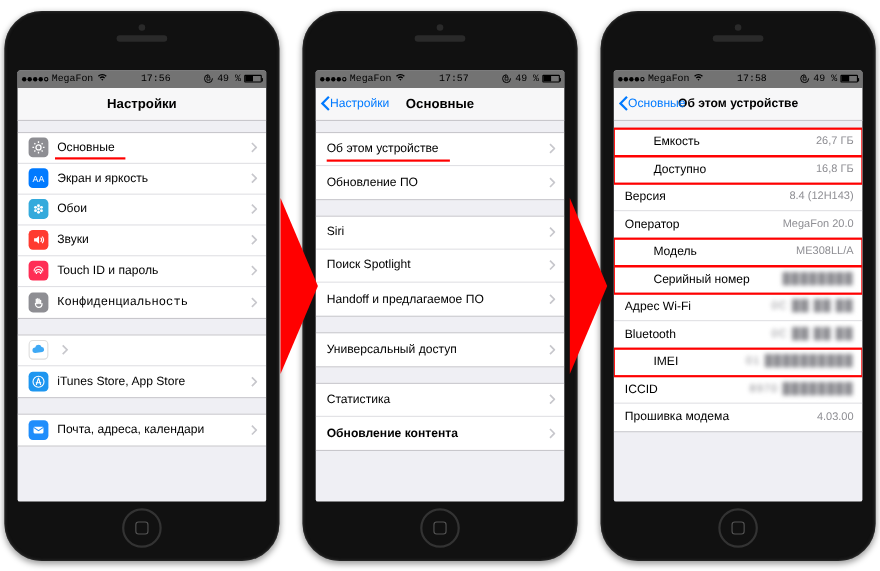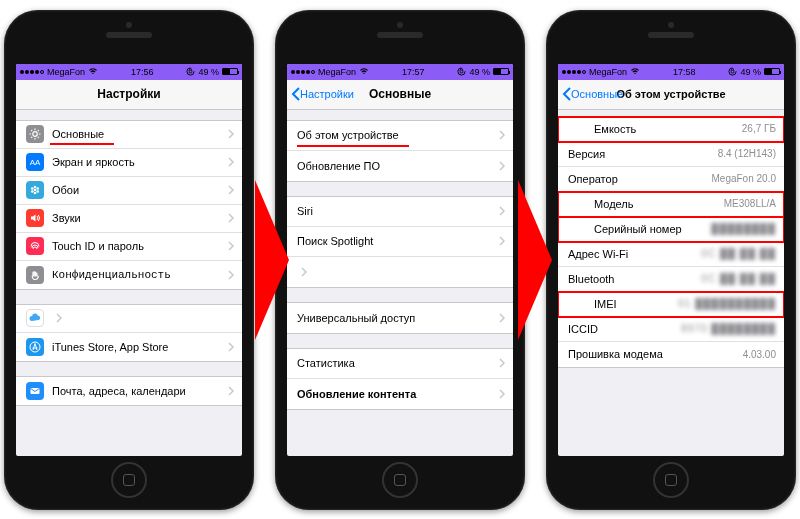--- a/index.html
+++ b/index.html
@@ -60,22 +60,22 @@
     width: 100%; height: 100%;
     background: #efeff4;
     border-radius: 2px;
     overflow: hidden;
     display: flex; flex-direction: column;
     font-size: 11px;
     color: #000;
   }
   
   .status {
-    height: 16px; background: #8b5cf6; display: flex; align-items: center;
-    justify-content: space-between; padding: 0 4px; font-size: 9px; color: #000;
+    height: 16px; background: #737373; display: flex; align-items: center;
+    justify-content: space-between; padding: 0 4px; font-size: 9px; color: #000; font-family: Liberation Mono, monospace;
   }
   .status .left, .status .right { display: flex; align-items: center; gap: 3px; }
   .dots { display: flex; gap: 1px; }
   .dots i { width: 4px; height: 4px; border-radius: 50%; background: #000; display: block; }
   .dots i.e { background: transparent; border: 0.6px solid #000; }
   .wifi { display:inline-block; }
   .wifi svg { width: 10px; height: 8px; }
   .batt { width: 16px; height: 7px; border: 0.8px solid #000; border-radius: 1px; position: relative; }
   .batt::after { content:''; position:absolute; right:-2px; top:1.5px; width:1.3px; height:3px; background:#000; }
   .batt i { display:block; height:100%; width:49%; background:#000; }
@@ -406,20 +406,21 @@
             </div>
             <div class="row" style="min-height: 30px;">
               <div class="label">Поиск Spotlight</div>
               <span class="chev">
                 <svg viewBox="0 0 6 10">
                   <path d="M1 1 L5 5 L1 9" fill="none" stroke="#c7c7cc" stroke-width="1.5"></path>
                 </svg>
               </span>
             </div>
             <div class="row" style="min-height: 30px;">
+              <div class="label">Handoff и предлагаемое ПО</div>
               <span class="chev">
                 <svg viewBox="0 0 6 10">
                   <path d="M1 1 L5 5 L1 9" fill="none" stroke="#c7c7cc" stroke-width="1.5"></path>
                 </svg>
               </span>
             </div>
           </div>
         <div class="group" id="p2g3">
             <div class="row" style="min-height: 30px;">
               <div class="label">Универсальный доступ</div>
@@ -491,20 +492,24 @@
           <span>Основные</span>
         </div>
         <div class="title" style="font-size:11px;">Об этом устройстве</div>
       </div>
       <div class="list">
         <div class="group p3 tight first" id="p3g">
             <div class="row redbox">
               <div class="label">Емкость</div>
               <div class="val">26,7 ГБ</div>
             </div>
+            <div class="row redbox">
+              <div class="label">Доступно</div>
+              <div class="val">16,8 ГБ</div>
+            </div>
             <div class="row">
               <div class="label">Версия</div>
               <div class="val">8.4 (12H143)</div>
             </div>
             <div class="row">
               <div class="label">Оператор</div>
               <div class="val">MegaFon 20.0</div>
             </div>
             <div class="row redbox">
               <div class="label">Модель</div>

